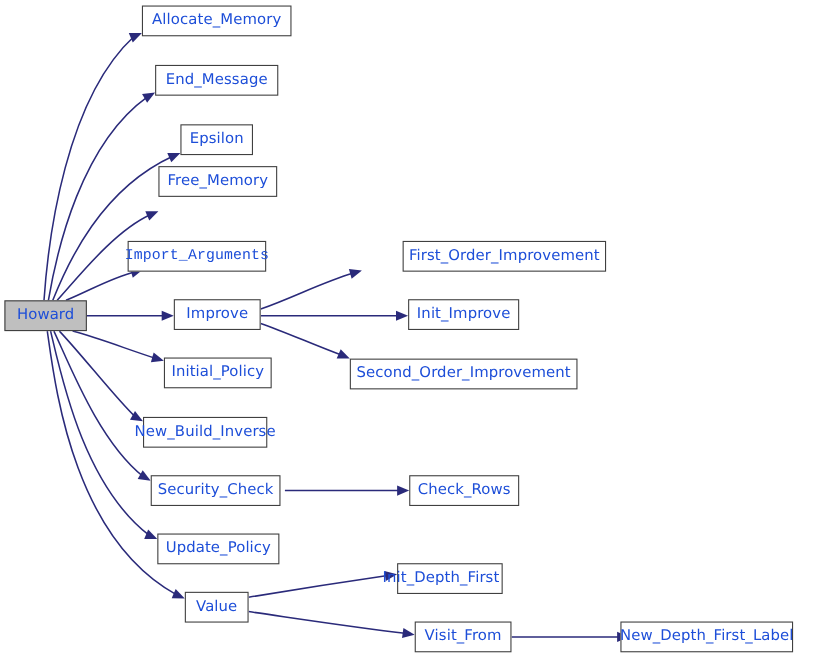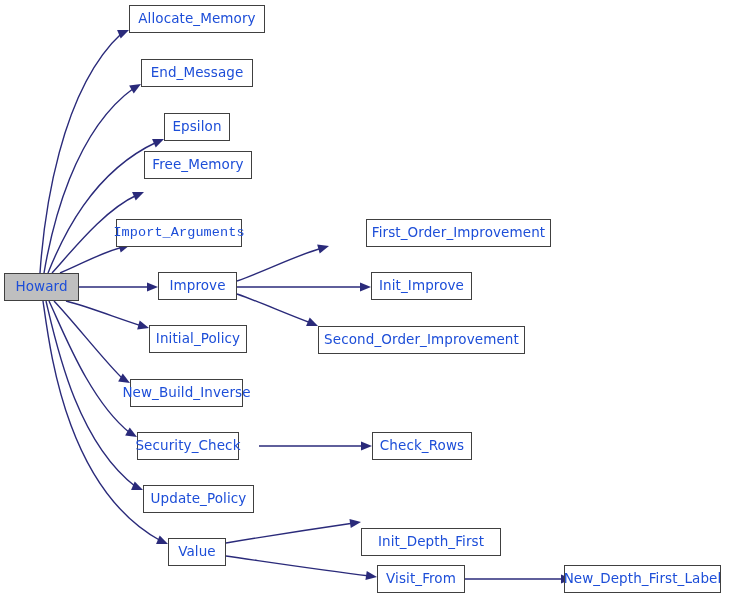--- a/index.html
+++ b/index.html
@@ -148,42 +148,42 @@
       </div>
       <div class="node" style="left: 158px; top: 272px; width: 79px; height: 28px;">
         <span class="node-label">Improve</span>
       </div>
       <div class="node" style="left: 149px; top: 325px; width: 98px; height: 28px;">
         <span class="node-label">Initial_Policy</span>
       </div>
       <div class="node" style="left: 130px; top: 379px; width: 113px; height: 28px;">
         <span class="node-label">New_Build_Inverse</span>
       </div>
-      <div class="node" style="left: 137px; top: 432px; width: 102px; height: 28px;">
+      <div class="node" style="left: 137px; top: 432px; width: 118px; height: 28px;">
         <span class="node-label">Security_Check</span>
       </div>
       <div class="node" style="left: 143px; top: 485px; width: 111px; height: 28px;">
         <span class="node-label">Update_Policy</span>
       </div>
       <div class="node" style="left: 168px; top: 538px; width: 58px; height: 28px;">
         <span class="node-label">Value</span>
       </div>
       <div class="node" style="left: 329px; top: 219px; width: 185px; height: 28px; margin-left: 37px;">
         <span class="node-label">First_Order_Improvement</span>
       </div>
       <div class="node" style="left: 371px; top: 272px; width: 101px; height: 28px;">
         <span class="node-label">Init_Improve</span>
       </div>
       <div class="node" style="left: 318px; top: 326px; width: 207px; height: 28px;">
         <span class="node-label">Second_Order_Improvement</span>
       </div>
       <div class="node" style="left: 372px; top: 432px; width: 100px; height: 28px;">
         <span class="node-label">Check_Rows</span>
       </div>
-      <div class="node" style="left: 361px; top: 528px; width: 140px; height: 28px;">
+      <div class="node" style="left: 361px; top: 512px; width: 96px; height: 28px; justify-content: flex-end;">
         <span class="node-label">Init_Depth_First</span>
       </div>
       <div class="node" style="left: 377px; top: 565px; width: 88px; height: 28px;">
         <span class="node-label">Visit_From</span>
       </div>
       <div class="node" style="left: 564px; top: 565px; width: 157px; height: 28px;">
         <span class="node-label">New_Depth_First_Label</span>
       </div>
     </div>
 

